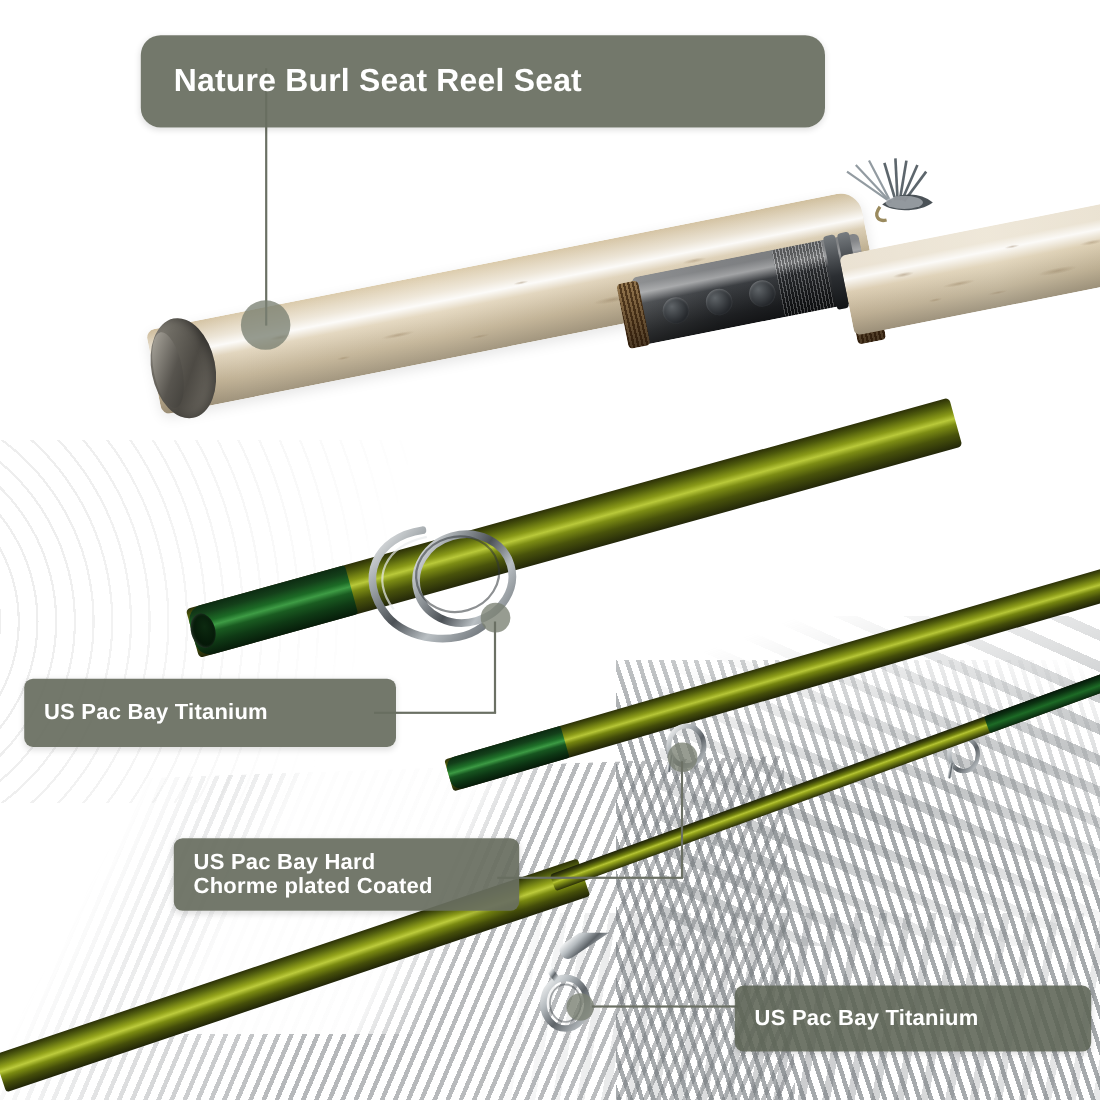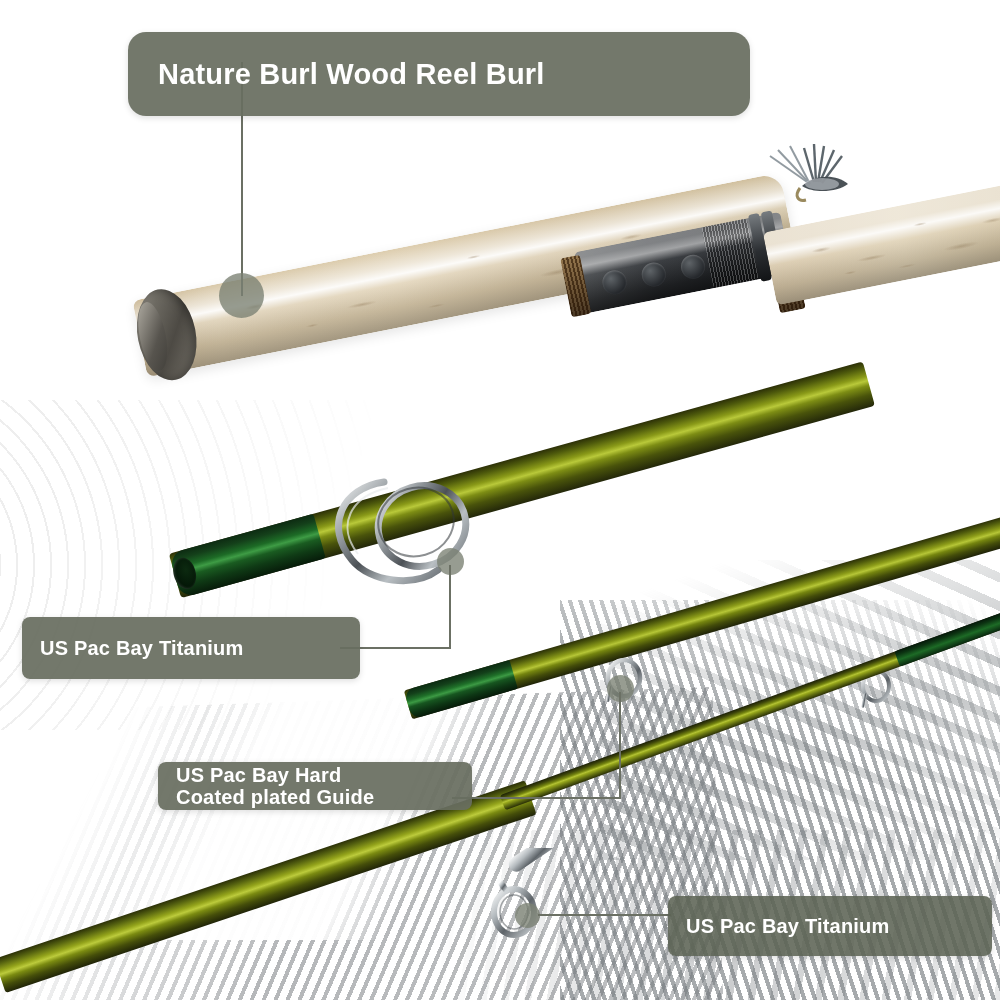--- a/index.html
+++ b/index.html
@@ -237,21 +237,21 @@
 
   #label-reel-seat{
     left:128px;top:32px;width:592px;height:84px;
     padding:0 0 0 30px;font-size:29px;border-radius:18px;
   }
   #label-stripping{
     left:22px;top:617px;width:320px;height:62px;
     padding:0 0 0 18px;font-size:20px;
   }
   #label-chrome{
-    left:158px;top:762px;width:296px;height:48px;
+    left:158px;top:762px;width:296px;height:66px;
     padding:0 0 0 18px;font-size:20px;
   }
   #label-tiptop{
     left:668px;top:896px;width:306px;height:60px;
     padding:0 0 0 18px;font-size:20px;
     background:rgba(92,99,84,0.88);
   }
 
   
   .leader{position:absolute;background:#6b7064;}
@@ -396,33 +396,33 @@
   <div class="leader leader-h" style="left:340px;top:647px;width:111px;"></div>
 
   <div class="dot" style="left:607px;top:675px;width:27px;height:27px;"></div>
   <div class="leader leader-v" style="left:619px;top:692px;height:106px;"></div>
   <div class="leader leader-h" style="left:452px;top:797px;width:169px;"></div>
 
   <div class="dot" style="left:515px;top:903px;width:25px;height:25px;"></div>
   <div class="leader leader-h" style="left:538px;top:914px;width:133px;"></div>
 
   <div class="label" id="label-reel-seat">
-    <span class="txt">Nature Burl Wood Reel Burl</span>
+    <span class="txt">Nature Burl Seat Reel Seat</span>
   </div>
 
   <div class="label" id="label-stripping">
     <div>
       <span class="txt">US Pac Bay Titanium</span>
     </div>
   </div>
 
   <div class="label" id="label-chrome">
     <div>
       <span class="txt">US Pac Bay Hard</span>
-      <span class="txt">Coated plated Guide</span>
+      <span class="txt">Chorme plated Coated</span>
     </div>
   </div>
 
   <div class="label" id="label-tiptop">
     <div>
       <span class="txt">US Pac Bay Titanium</span>
     </div>
   </div>
 
 </div>

